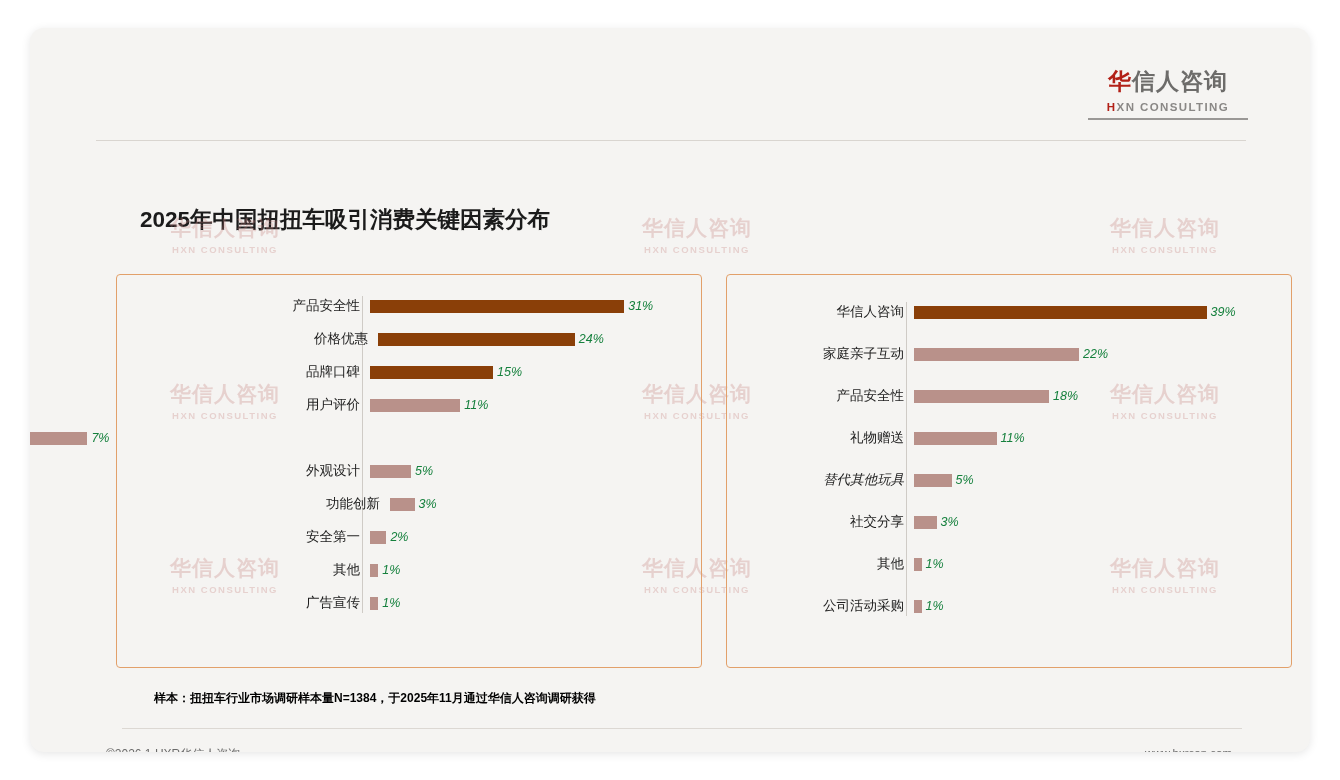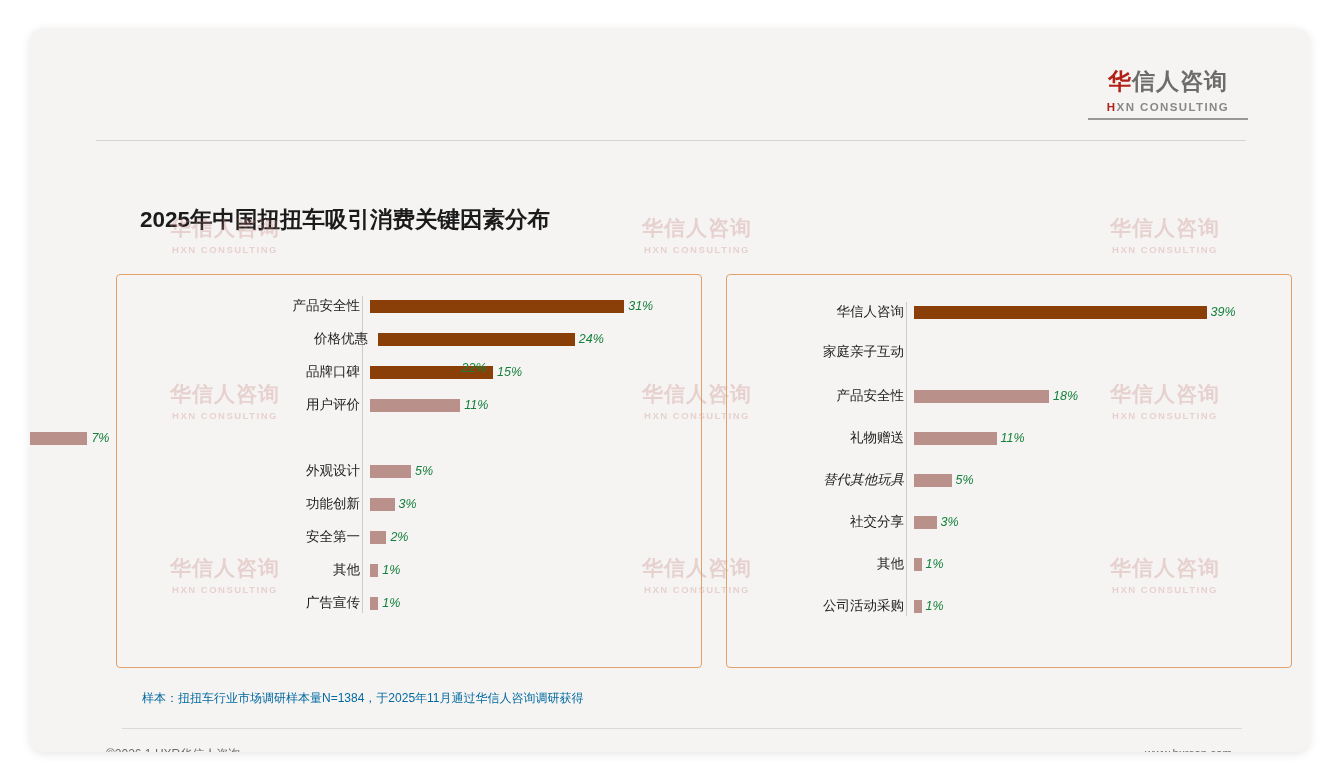--- a/index.html
+++ b/index.html
@@ -170,25 +170,26 @@
   .footer-rule {
     position: absolute;
     left: 92px;
     top: 700px;
     width: 1120px;
     height: 1px;
     background: #dcd8d3;
   }
   .sample-note {
     position: absolute;
-    left: 112px;
+    left: 124px;
     top: 662px;
     font-size: 12px;
-    color: #0369a1;
-    white-space: nowrap;
+    color: #000000;
+    white-space: nowrap;
+    font-weight: bold;
   }
   .copyright {
     position: absolute;
     left: 76px;
     top: 718px;
     font-size: 12px;
     color: #6a6a6a;
     white-space: nowrap;
   }
   .website {
@@ -285,21 +286,21 @@
     <div class="bar-row" style="left: 0px; top: 399px;">
       <div class="bar" style="width: 57.4px;"></div>
       <div class="bar-value">7%</div>
     </div>
     <div class="bar-row" style="left: 0px; top: 432px;">
       <div class="bar-label" style="width: 244px; margin-left: 86px;">外观设计</div>
       <div class="bar" style="width: 41px;"></div>
       <div class="bar-value">5%</div>
     </div>
     <div class="bar-row" style="left: 0px; top: 465px;">
-      <div class="bar-label" style="width: 244px; margin-left: 86px;">功能创新</div>
+      <div class="bar-label" style="width: 244px; margin-left: 86px; padding-left: 20px;">功能创新</div>
       <div class="bar" style="width: 24.6px;"></div>
       <div class="bar-value">3%</div>
     </div>
     <div class="bar-row" style="left: 0px; top: 498px;">
       <div class="bar-label" style="width: 244px; margin-left: 86px;">安全第一</div>
       <div class="bar" style="width: 16.4px;"></div>
       <div class="bar-value">2%</div>
     </div>
     <div class="bar-row" style="left: 0px; top: 531px;">
       <div class="bar-label" style="width: 244px; margin-left: 86px;">其他</div>
@@ -310,21 +311,21 @@
       <div class="bar-label" style="width: 244px; margin-left: 86px;">广告宣传</div>
       <div class="bar" style="width: 8.2px;"></div>
       <div class="bar-value">1%</div>
     </div>
     <div class="axis-line" style="left: 876px; top: 274px; height: 314px;"></div>
     <div class="bar-row" style="left: 0px; top: 273px;">
       <div class="bar-label" style="width: 178px; margin-left: 696px;">华信人咨询</div>
       <div class="bar hl" style="width: 292.5px;"></div>
       <div class="bar-value">39%</div>
     </div>
-    <div class="bar-row" style="left: 0px; top: 315px; flex-direction: column;">
+    <div class="bar-row" style="left: 0px; top: 315px;">
       <div class="bar-label" style="width: 178px; margin-left: 696px;">家庭亲子互动</div>
       <div class="bar" style="width: 165px;"></div>
       <div class="bar-value">22%</div>
     </div>
     <div class="bar-row" style="left: 0px; top: 357px;">
       <div class="bar-label" style="width: 178px; margin-left: 696px;">产品安全性</div>
       <div class="bar" style="width: 135px;"></div>
       <div class="bar-value">18%</div>
     </div>
     <div class="bar-row" style="left: 0px; top: 399px;">

